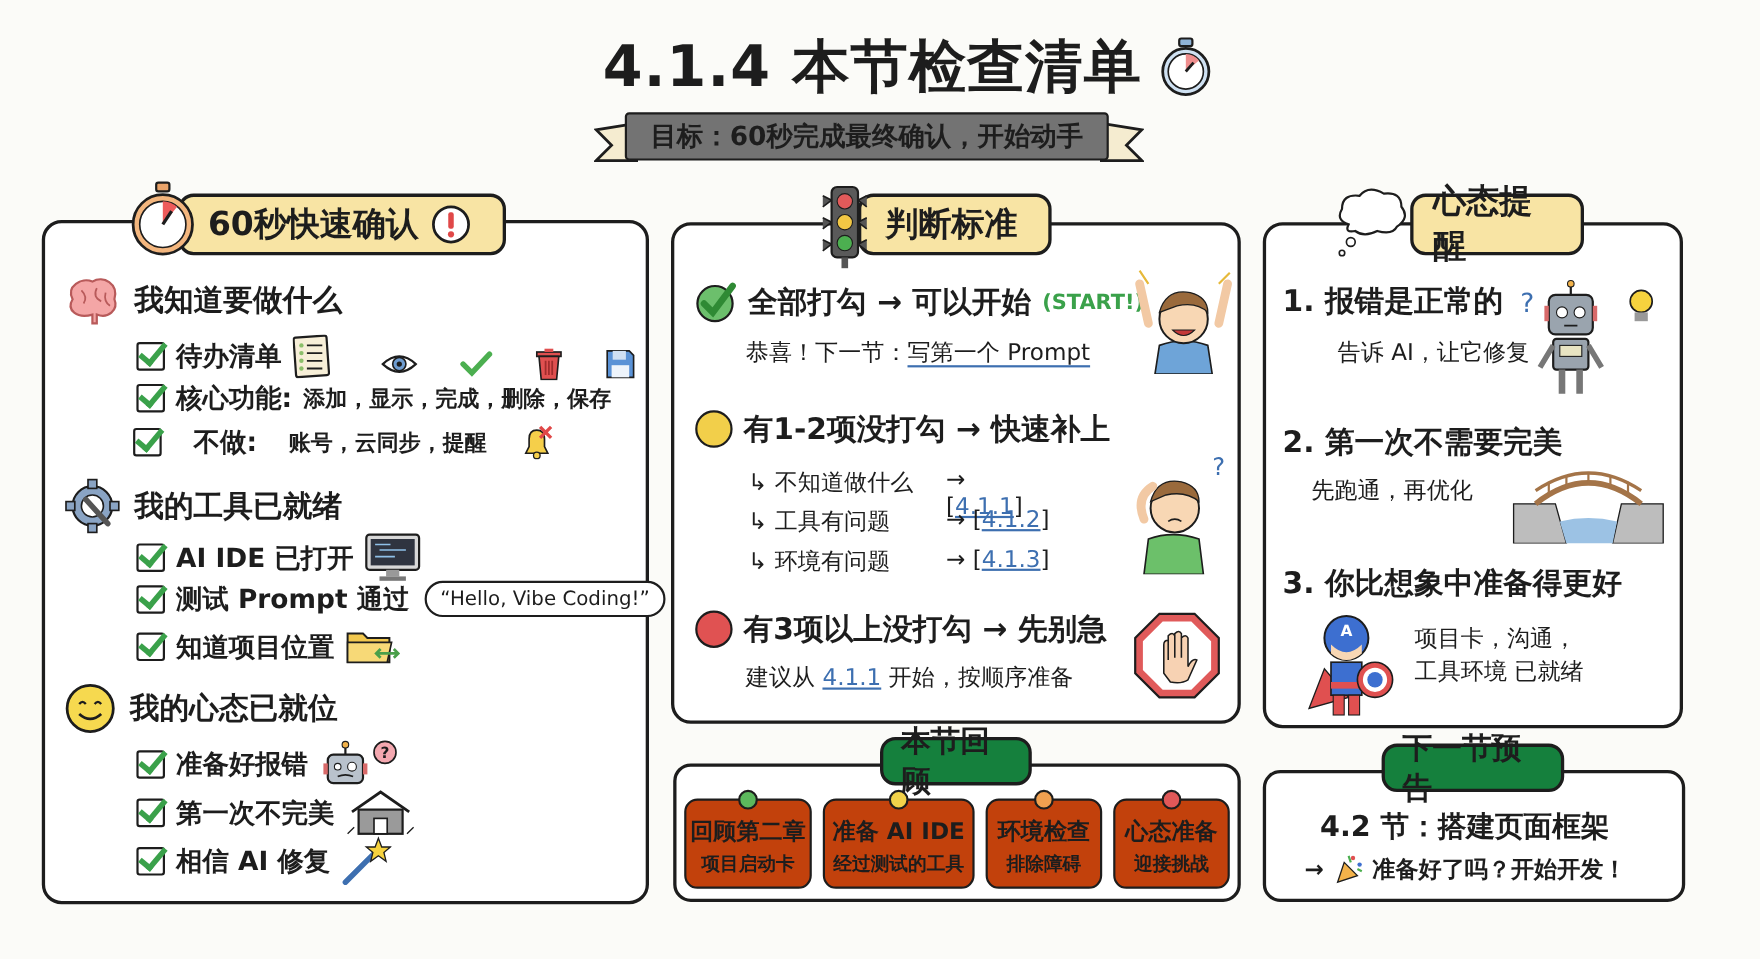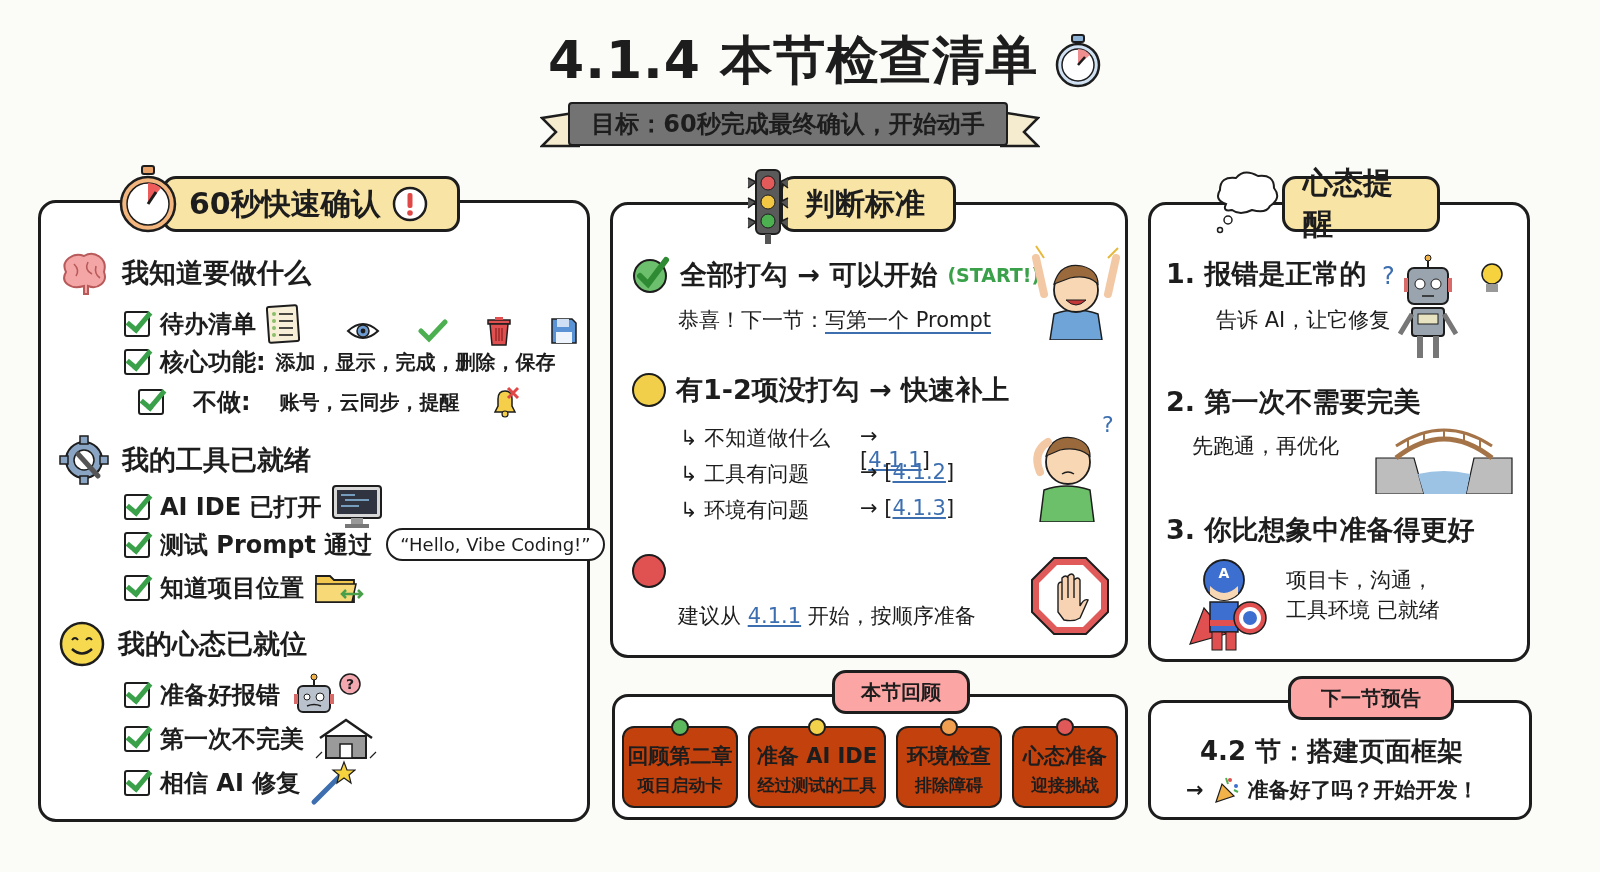--- a/index.html
+++ b/index.html
@@ -6,21 +6,21 @@
   html, body { width: 1600px; height: 872px; background: #fbfbf8; overflow: hidden; }
   body { font-family: "DejaVu Sans", "Liberation Sans", sans-serif; color: #1d1d1d; position: relative; }
 
   .title { position: absolute; left: 548px; top: 26px; font-size: 52px; font-weight: bold; letter-spacing: 1px; display:flex; align-items:center; gap: 14px; }
   .banner { position: absolute; left: 540px; top: 100px; width: 500px; height: 52px; }
   .banner .ribbon { position: absolute; left: 28px; top: 2px; width: 440px; height: 44px; background: #737373; border: 2.5px solid #1d1d1d; border-radius: 4px; display:flex; align-items:center; justify-content:center; font-size: 24px; font-weight: bold; }
   .banner .tail { position: absolute; top: 10px; width: 40px; height: 40px; }
 
   .panel { position: absolute; border: 3px solid #1d1d1d; border-radius: 18px; background: #fff; }
   .tab { position: absolute; height: 56px; background: #f8e4a4; border: 3px solid #1d1d1d; border-radius: 14px; display:flex; align-items:center; padding: 0 16px; font-size: 30px; font-weight: bold; }
-  .tab.small { height: 44px; font-size: 20px; background:#fca5a5;margin-left:32px; }
+  .tab.small { height: 44px; font-size: 27px; background:#15803d; }
 
   .sec-head { position: absolute; display:flex; align-items:center; gap: 12px; font-size: 27px; font-weight: bold; }
   .chk-row { position: absolute; display:flex; align-items:center; gap: 10px; font-size: 24px; font-weight: bold; }
   .chk-row .sub { font-size: 20px; }
   .cbox { width: 26px; height: 26px; border: 2.5px solid #1d1d1d; border-radius: 3px; position: relative; flex: 0 0 auto; }
   .cbox::after { content: ""; position: absolute; left: 6px; top: -6px; width: 9px; height: 20px; border-right: 5px solid #3aa14a; border-bottom: 5px solid #3aa14a; transform: rotate(40deg); }
 
   .crit { position: absolute; display:flex; align-items:center; gap: 10px; font-size: 27px; font-weight: bold; }
   .dot { width: 34px; height: 34px; border-radius: 50%; border: 2.5px solid #1d1d1d; flex: 0 0 auto; }
   .note { position: absolute; font-size: 21px; }
@@ -127,21 +127,21 @@
       <path d="M2 2 L22 2 L26 6 L26 26 L2 26 Z" fill="#5a92d6" stroke="#1d1d1d" stroke-width="1.5"></path>
       <rect x="7" y="2" width="12" height="8" fill="#cfe0f4"></rect>
       <rect x="6" y="15" width="16" height="11" fill="#eef4fb"></rect>
     </svg>
 </div>
 <div class="chk-row" style="left:124px; top:346px;">
   <span class="cbox"></span>
   <span>核心功能:</span>
   <span class="sub">添加，显示，完成，删除，保存</span>
 </div>
-<div class="chk-row" style="left:138px; top:386px;gap:29px;">
+<div class="chk-row" style="left:121px; top:386px;gap:29px;">
   <span class="cbox"></span>
   <span>不做:</span>
   <span class="sub">账号，云同步，提醒</span>
   <svg class="icon" width="32" height="32" viewBox="0 0 32 32">
       <path d="M6 26 L26 26 L23 20 L23 13 Q23 5 16 5 Q9 5 9 13 L9 20 Z" fill="#f5cf4a" stroke="#1d1d1d" stroke-width="1.5"></path>
       <circle cx="16" cy="28" r="3" fill="#f5cf4a" stroke="#1d1d1d" stroke-width="1.2"></circle>
       <path d="M19 2 L29 12 M29 2 L19 12" stroke="#e04848" stroke-width="3"></path>
     </svg>
 </div>
 
@@ -288,20 +288,21 @@
     <text x="84" y="20" font-size="22" fill="#3d6fb0" font-family="DejaVu Sans, sans-serif">?</text>
     <path d="M22 110 L26 78 Q48 70 72 78 L76 110 Z" fill="#6cc06a" stroke="#1d1d1d" stroke-width="1.5"></path>
     <circle cx="50" cy="50" r="22" fill="#f8d7b4" stroke="#1d1d1d" stroke-width="1.8"></circle>
     <path d="M28 44 Q34 22 56 26 Q72 30 72 44 Q60 34 42 38 Z" fill="#9a6a3c" stroke="#1d1d1d" stroke-width="1.2"></path>
     <path d="M22 60 Q14 40 30 30" stroke="#f2c9a4" stroke-width="8" fill="none" stroke-linecap="round"></path>
     <path d="M44 62 Q50 58 56 62" stroke="#1d1d1d" stroke-width="1.5" fill="none"></path>
   </svg>
 
 <div class="crit" style="left:632px; top:554px;">
   <span class="dot" style="background:#e05252;"></span>
+  <span>有3项以上没打勾 → 先别急</span>
 </div>
 <div class="note" style="left:678px; top:602px;">
   <span>建议从</span>
   <span class="link">4.1.1</span>
   <span>开始，按顺序准备</span>
 </div>
 <svg style="position:absolute; left:1030px; top:556px;" width="80" height="80" viewBox="0 0 80 80">
     <polygon points="24,2 56,2 78,24 78,56 56,78 24,78 2,56 2,24" fill="#e05a5a" stroke="#1d1d1d" stroke-width="2"></polygon>
     <polygon points="27,9 53,9 71,27 71,53 53,71 27,71 9,53 9,27" fill="#fff"></polygon>
     <path d="M28 56 L28 30 Q28 26 32 26 L32 44 L32 22 Q36 18 38 22 L38 42 L38 20 Q42 16 44 20 L44 42 L44 24 Q48 20 50 24 L50 50 Q54 42 58 44 L50 62 Q44 66 34 64 Z" fill="#f7d2b3" stroke="#1d1d1d" stroke-width="1.4"></path>

